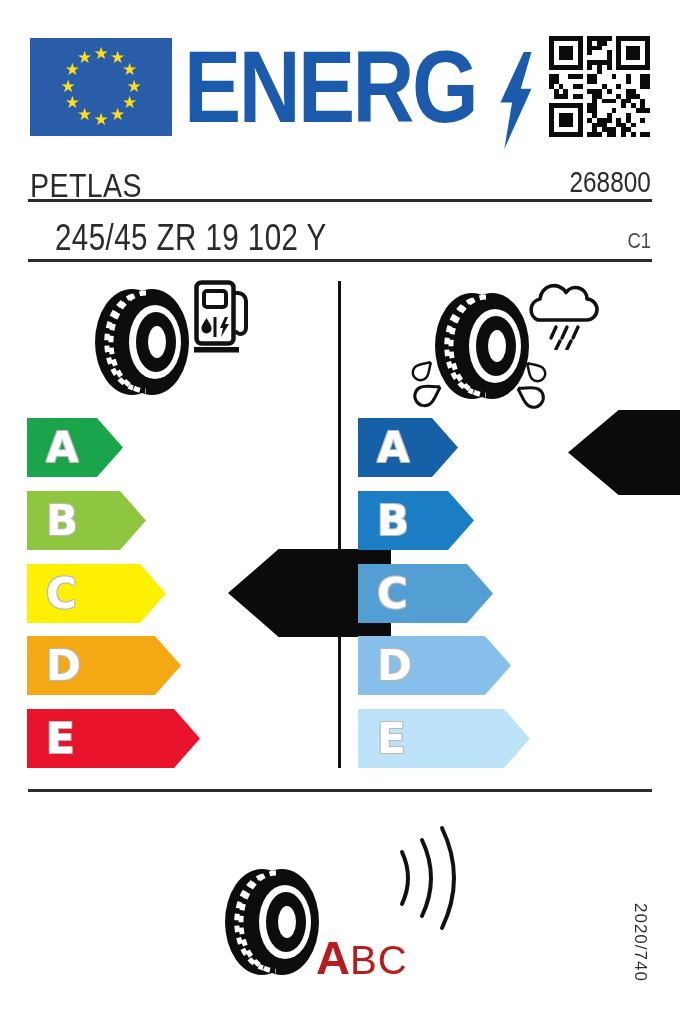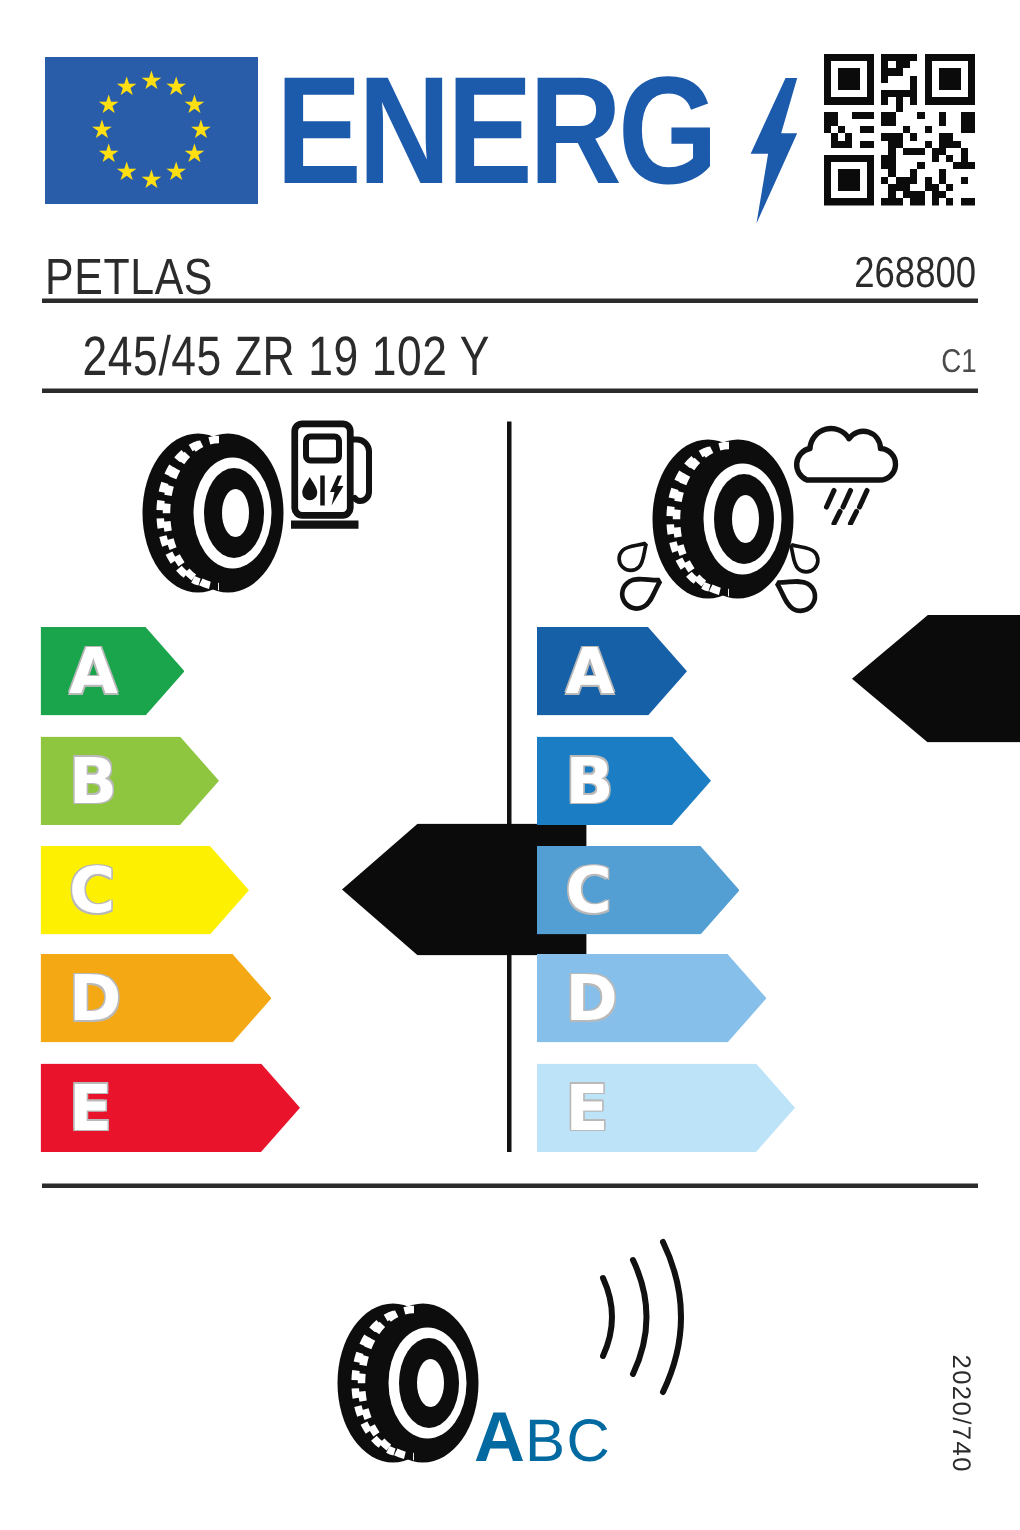--- a/index.html
+++ b/index.html
@@ -35,21 +35,21 @@
          padding-left:19px;line-height:1;
          text-shadow:-1px -1px 0 #b9b9b9,1px -1px 0 #b9b9b9,-1px 1px 0 #b9b9b9,1px 1px 0 #b9b9b9;}
   .indicator{position:absolute;background:#0b0b0b;color:#fff;display:flex;align-items:center;justify-content:center;
          padding-left:24%;box-sizing:border-box;
          clip-path:polygon(31% 0,100% 0,100% 100%,31% 100%,0 50%);
          font-family:"DejaVu Sans",sans-serif;font-weight:bold;}
   #fuel-indicator{left:228px;top:549px;width:86px;height:88px;font-size:56px;}
   #wet-indicator{left:568px;top:410px;width:85px;height:85px;font-size:52px;}
 
   
-  #abc{left:316px;top:934px;line-height:1;color:#0369a1;}
+  #abc{left:316px;top:934px;line-height:1;color:#b91c1c;}
   #abc .abc-a{font-size:47px;font-weight:bold;}
   #abc .abc-bc{font-size:40px;letter-spacing:1px;}
   #reg-number{left:630px;top:903px;font-size:17px;color:#2b2b2b;writing-mode:vertical-rl;letter-spacing:1px;}
 
   svg{display:block;}
   text{font-family:"Liberation Sans",sans-serif;}
 </style>
 </head>
 <body>
 

